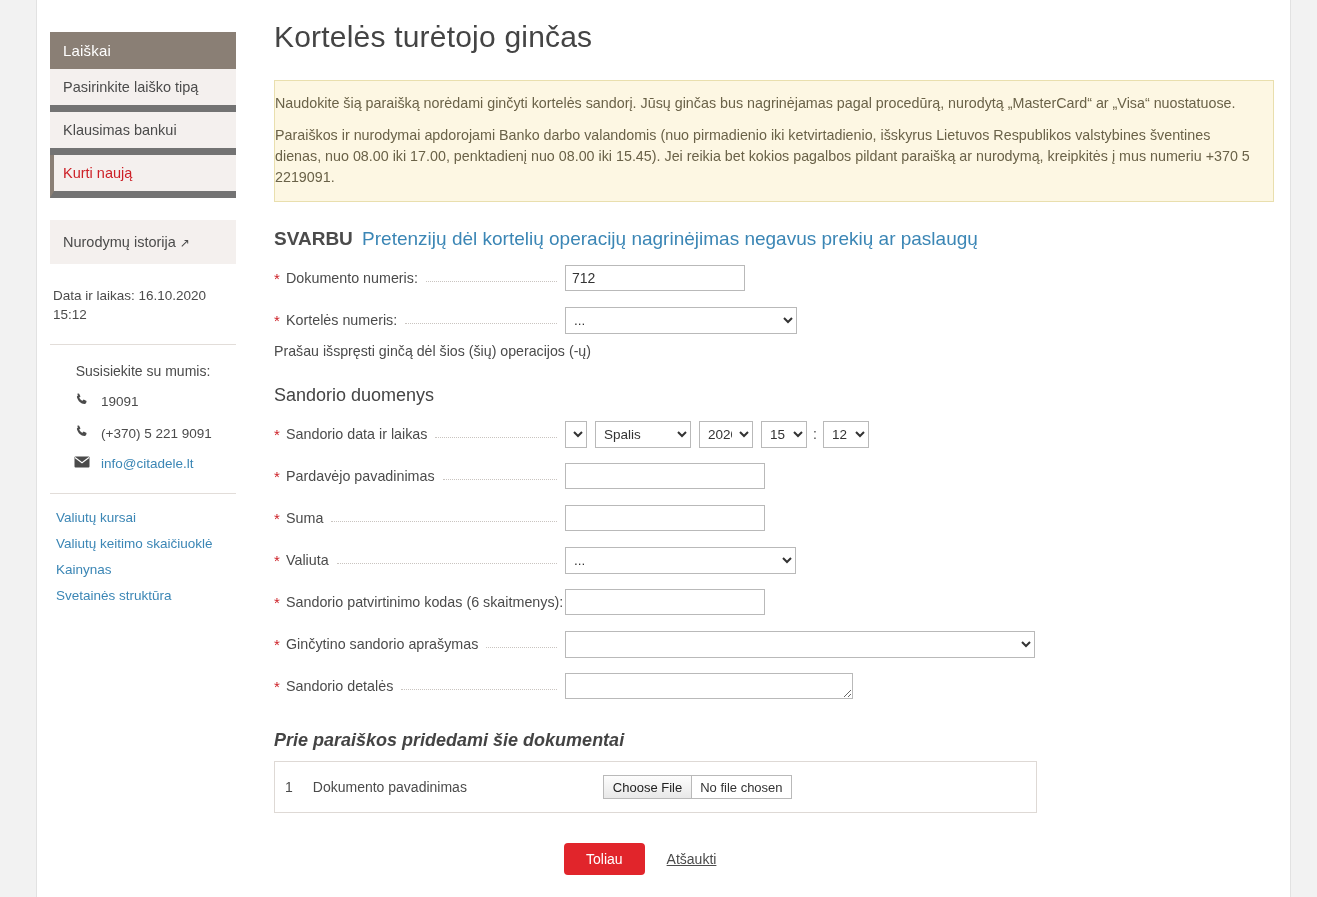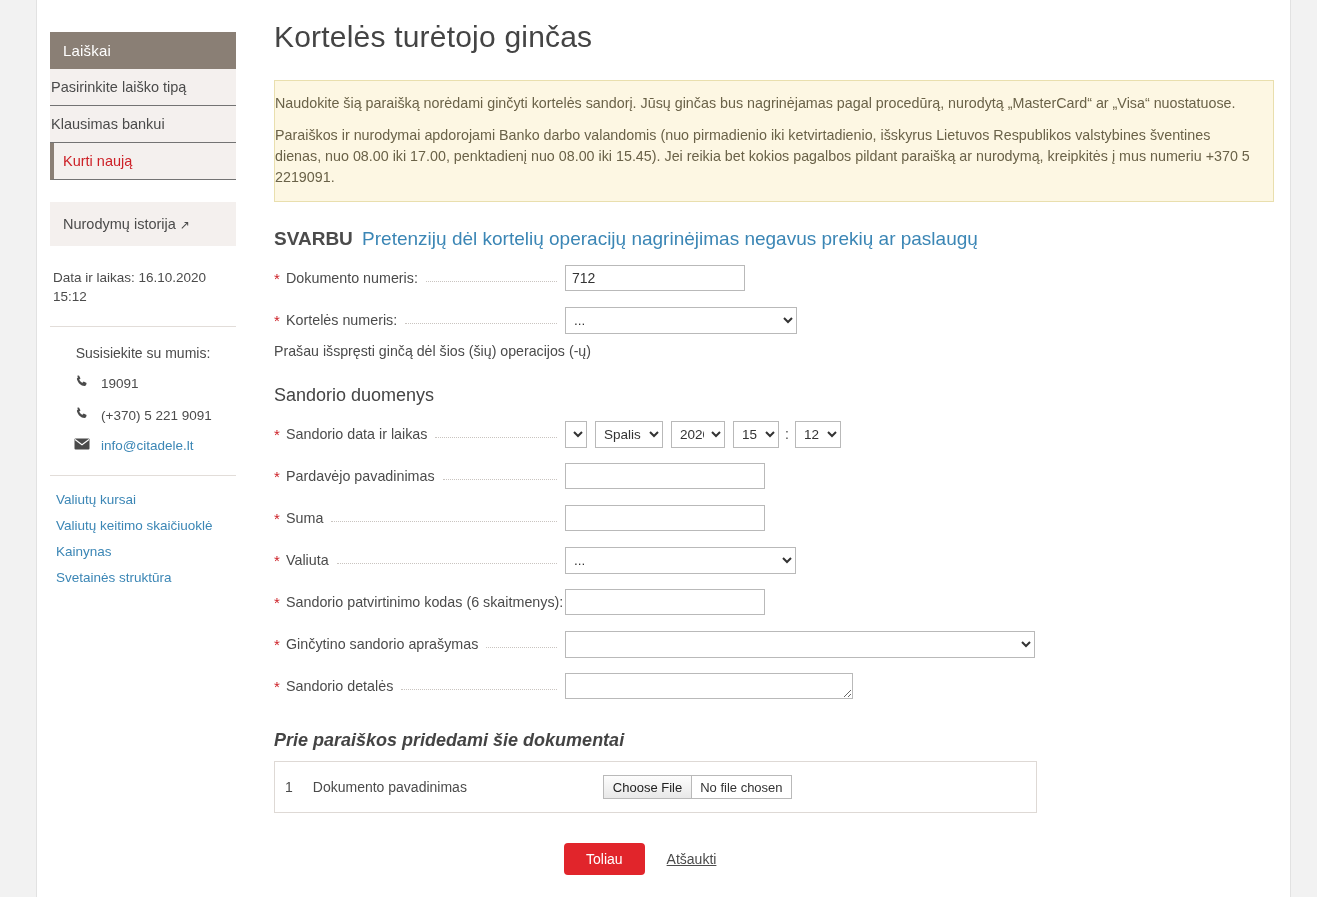--- a/index.html
+++ b/index.html
@@ -42,24 +42,24 @@
   }
   .menu-header {
     background: #8a7f75;
     color: #ffffff;
     font-size: 15px;
     padding: 10px 13px;
     letter-spacing: .2px;
   }
   .menu-item {
     background: #f4f0ee;
-    border-bottom: 1px solid #737373;
+    border-bottom: 7px solid #737373;
     font-size: 14.5px;
     color: #4b4b4b;
-    padding: 10px 1px;
+    padding: 10px 13px;
     cursor: pointer;
   }
   .menu-item.active {
     color: #cd2027;
     border-left: 4px solid #8a7f75;
     padding-left: 9px;
     background: #f4f0ee;
   }
   .menu-item:last-child { border-bottom: none; }
 
@@ -409,21 +409,21 @@
       <div class="label-col">
         <span class="req">*</span>
         <span class="flabel">Sandorio data ir laikas</span>
         <span class="dotfill"></span>
       </div>
       <div class="ctrl-col">
         <select style="width:22px">
           <option>16</option>
         </select>
         <span style="width:8px"></span>
-        <select style="width:68px">
+        <select style="width:96px">
           <option>Spalis</option>
         </select>
         <span style="width:8px"></span>
         <select style="width:54px">
           <option>2020</option>
         </select>
         <span style="width:8px"></span>
         <select style="width:46px">
           <option>15</option>
         </select>

